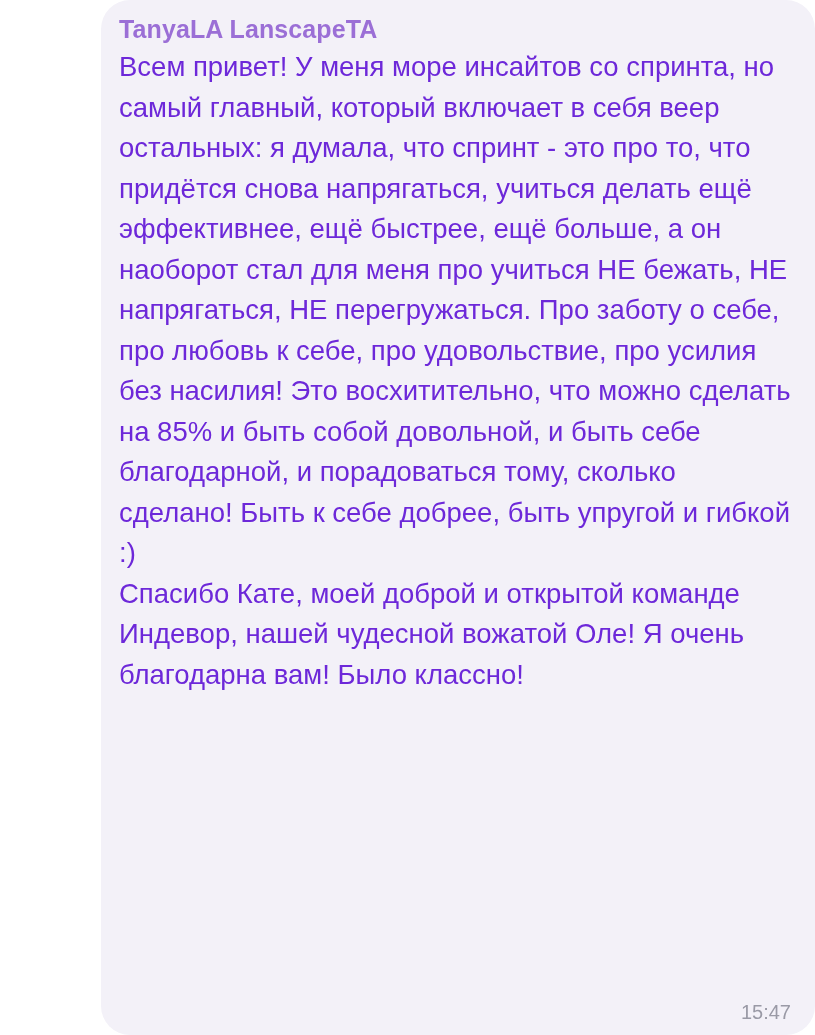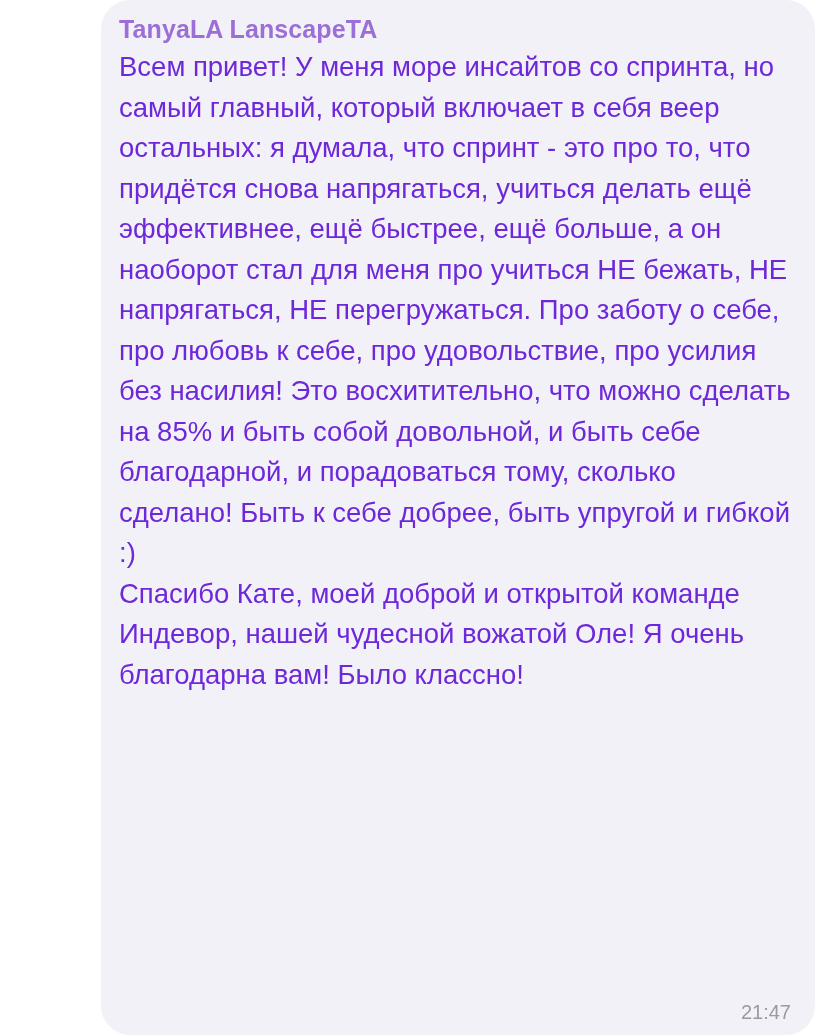--- a/index.html
+++ b/index.html
@@ -76,18 +76,18 @@
 <body>
 
 <div class="chat-root">
 
   <div class="message-row">
 
     <div class="bubble">
       <div class="sender">TanyaLA LanscapeTA</div>
       <div class="msg-text">Всем привет! У меня море инсайтов со спринта, но самый главный, который включает в себя веер остальных: я думала, что спринт - это про то, что придётся снова напрягаться, учиться делать ещё эффективнее, ещё быстрее, ещё больше, а он наоборот стал для меня про учиться НЕ бежать, НЕ напрягаться, НЕ перегружаться. Про заботу о себе, про любовь к себе, про удовольствие, про усилия без насилия! Это восхитительно, что можно сделать на 85% и быть собой довольной, и быть себе благодарной, и порадоваться тому, сколько сделано! Быть к себе добрее, быть упругой и гибкой :)
 Спасибо Кате, моей доброй и открытой команде Индевор, нашей чудесной вожатой Оле! Я очень благодарна вам! Было классно!</div>
-      <div class="timestamp">21:47</div>
+      <div class="timestamp">15:47</div>
     </div>
 
   </div>
 
 </div>
 
 </body></html>

